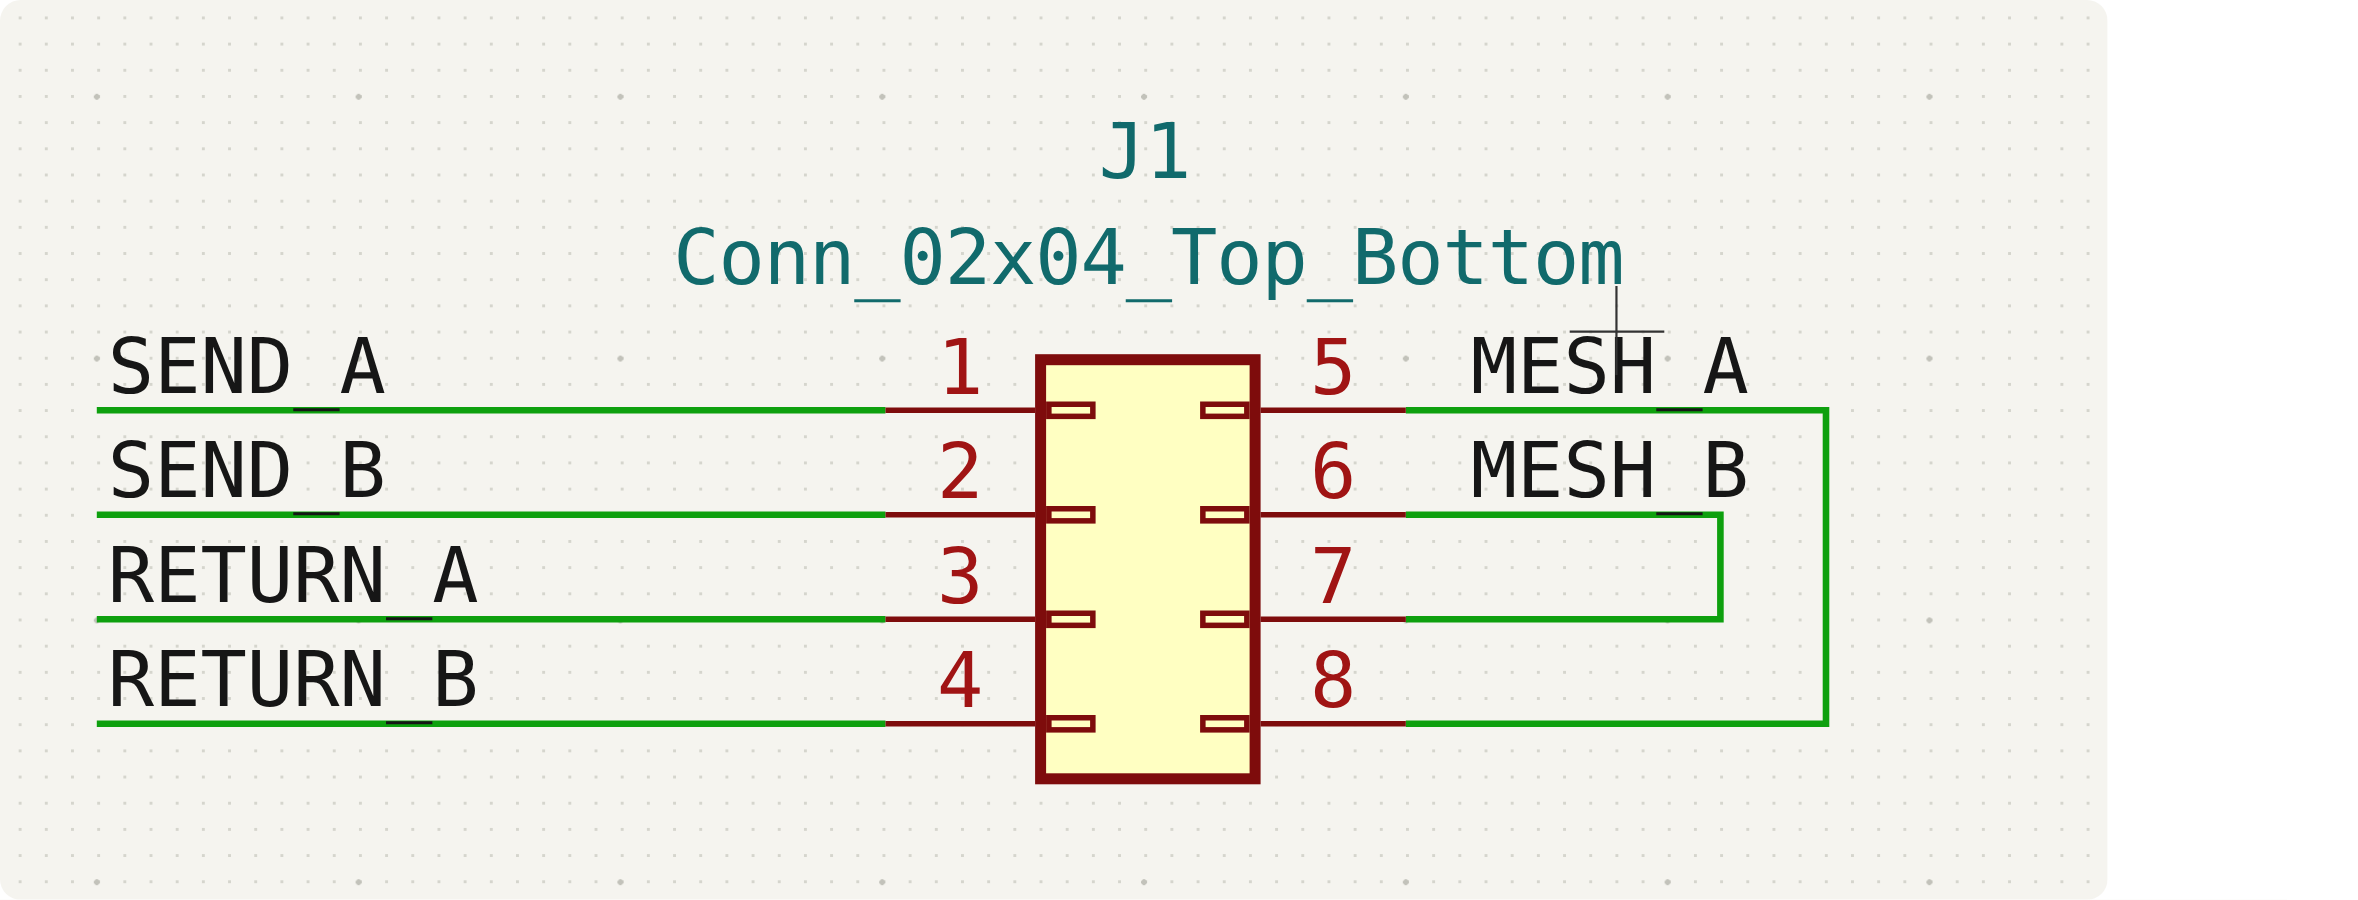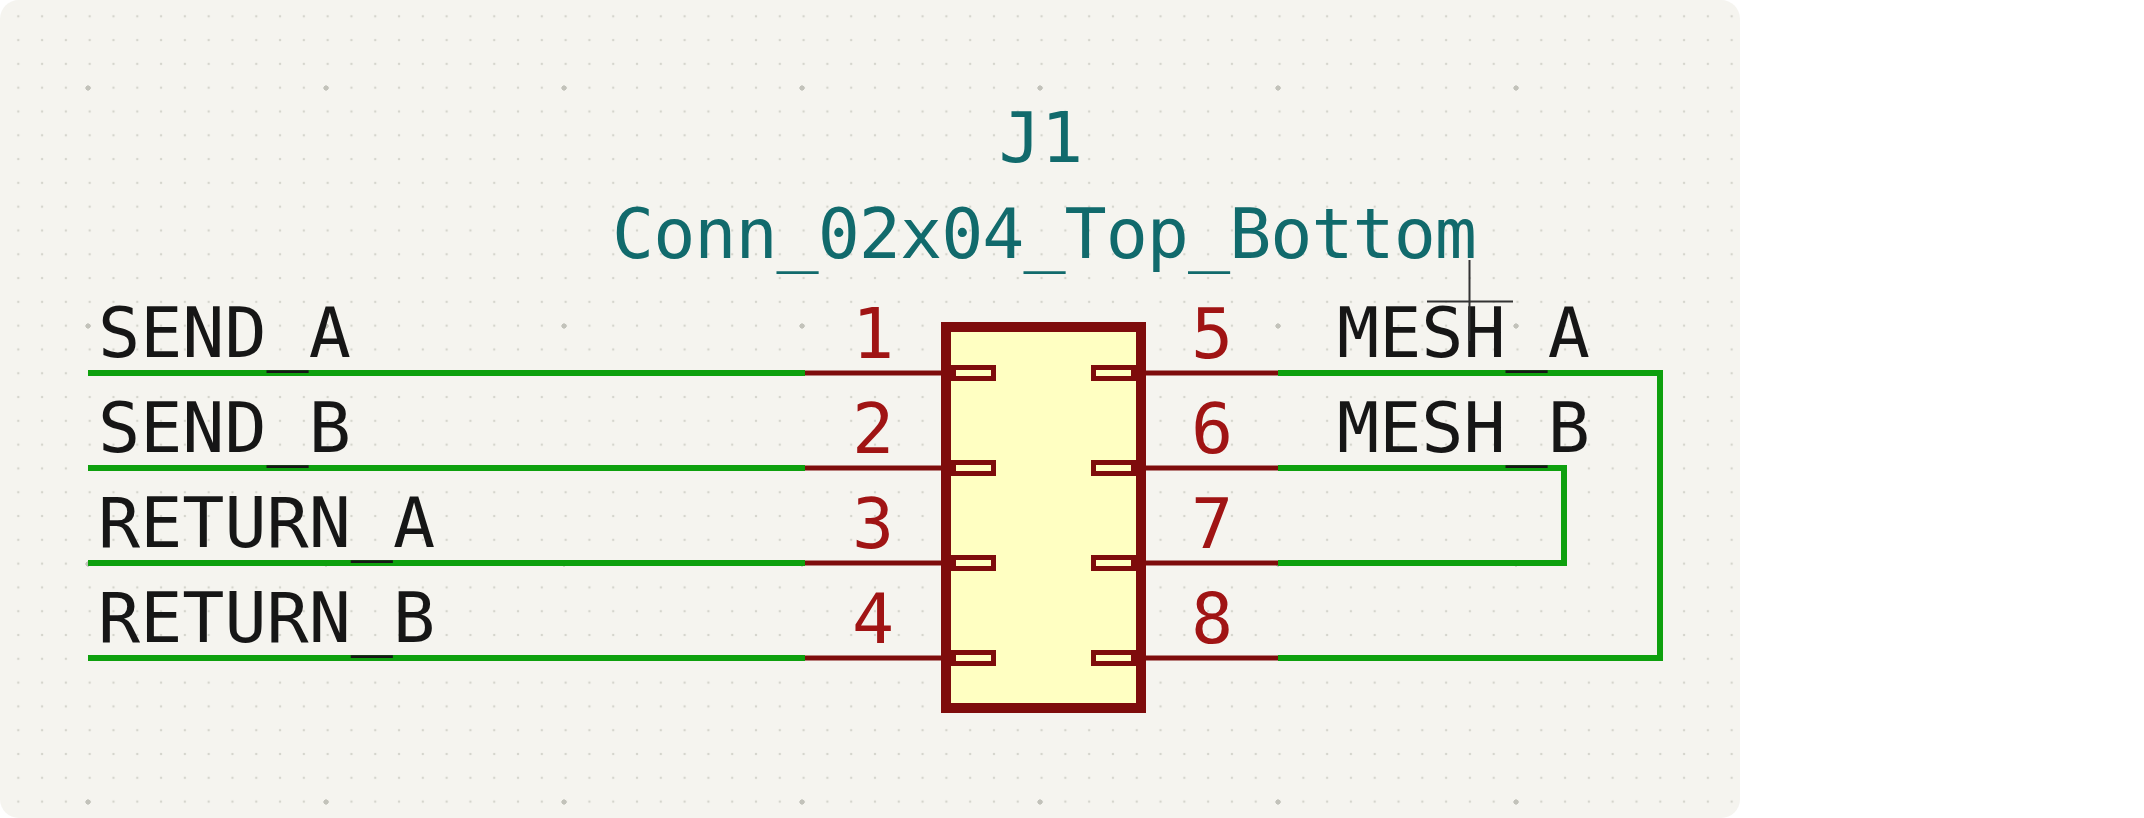--- a/index.html
+++ b/index.html
@@ -12,21 +12,21 @@
     --field: #116A6C;
     --net-label: #161616;
     --body-fill: #FFFFC2;
     --cursor: #333333;
   }
   html, body { margin: 0; padding: 0; }
   body { width: 2144px; height: 818px; overflow: hidden; }
 
   .schematic-canvas {
     position: relative;
-    width: 1740px;
+    width: 1916px;
     height: 818px;
     background-color: var(--bg);
     background-image:
       radial-gradient(circle, var(--grid-dot-major) 2.4px, transparent 2.8px),
       radial-gradient(circle, var(--grid-dot) 1.3px, transparent 1.6px);
     background-size: 238px 238px, 23.8px 23.8px;
     background-position: -31px -31px, 6.4px 4.4px;
     border-radius: 19px;
   }
 

